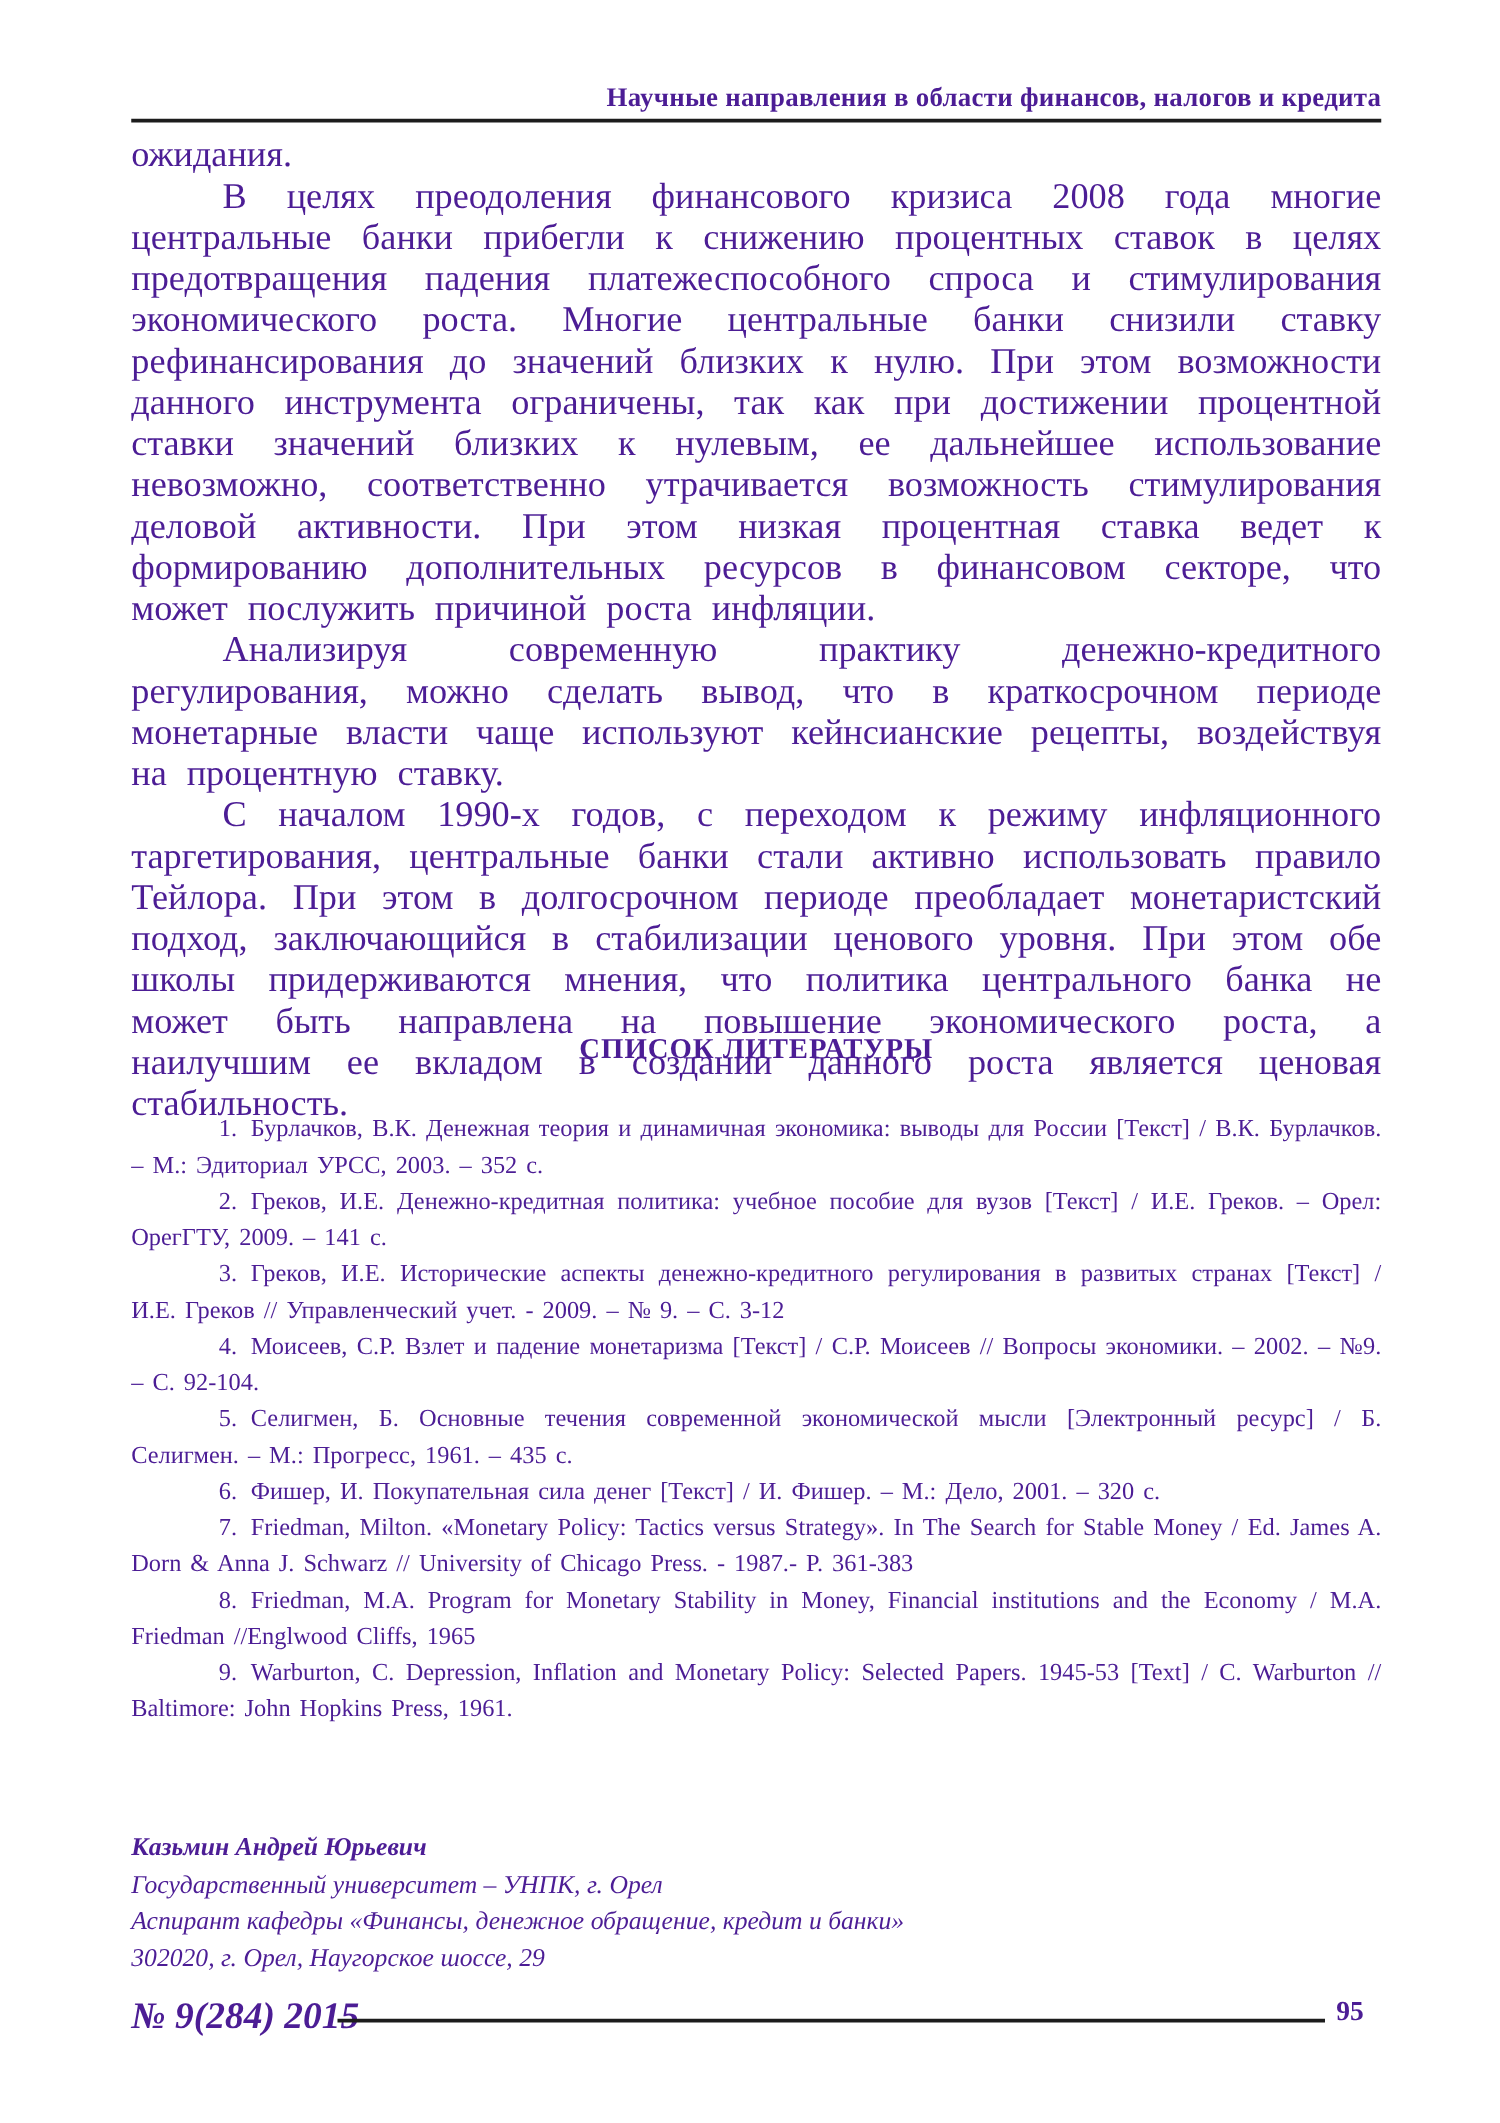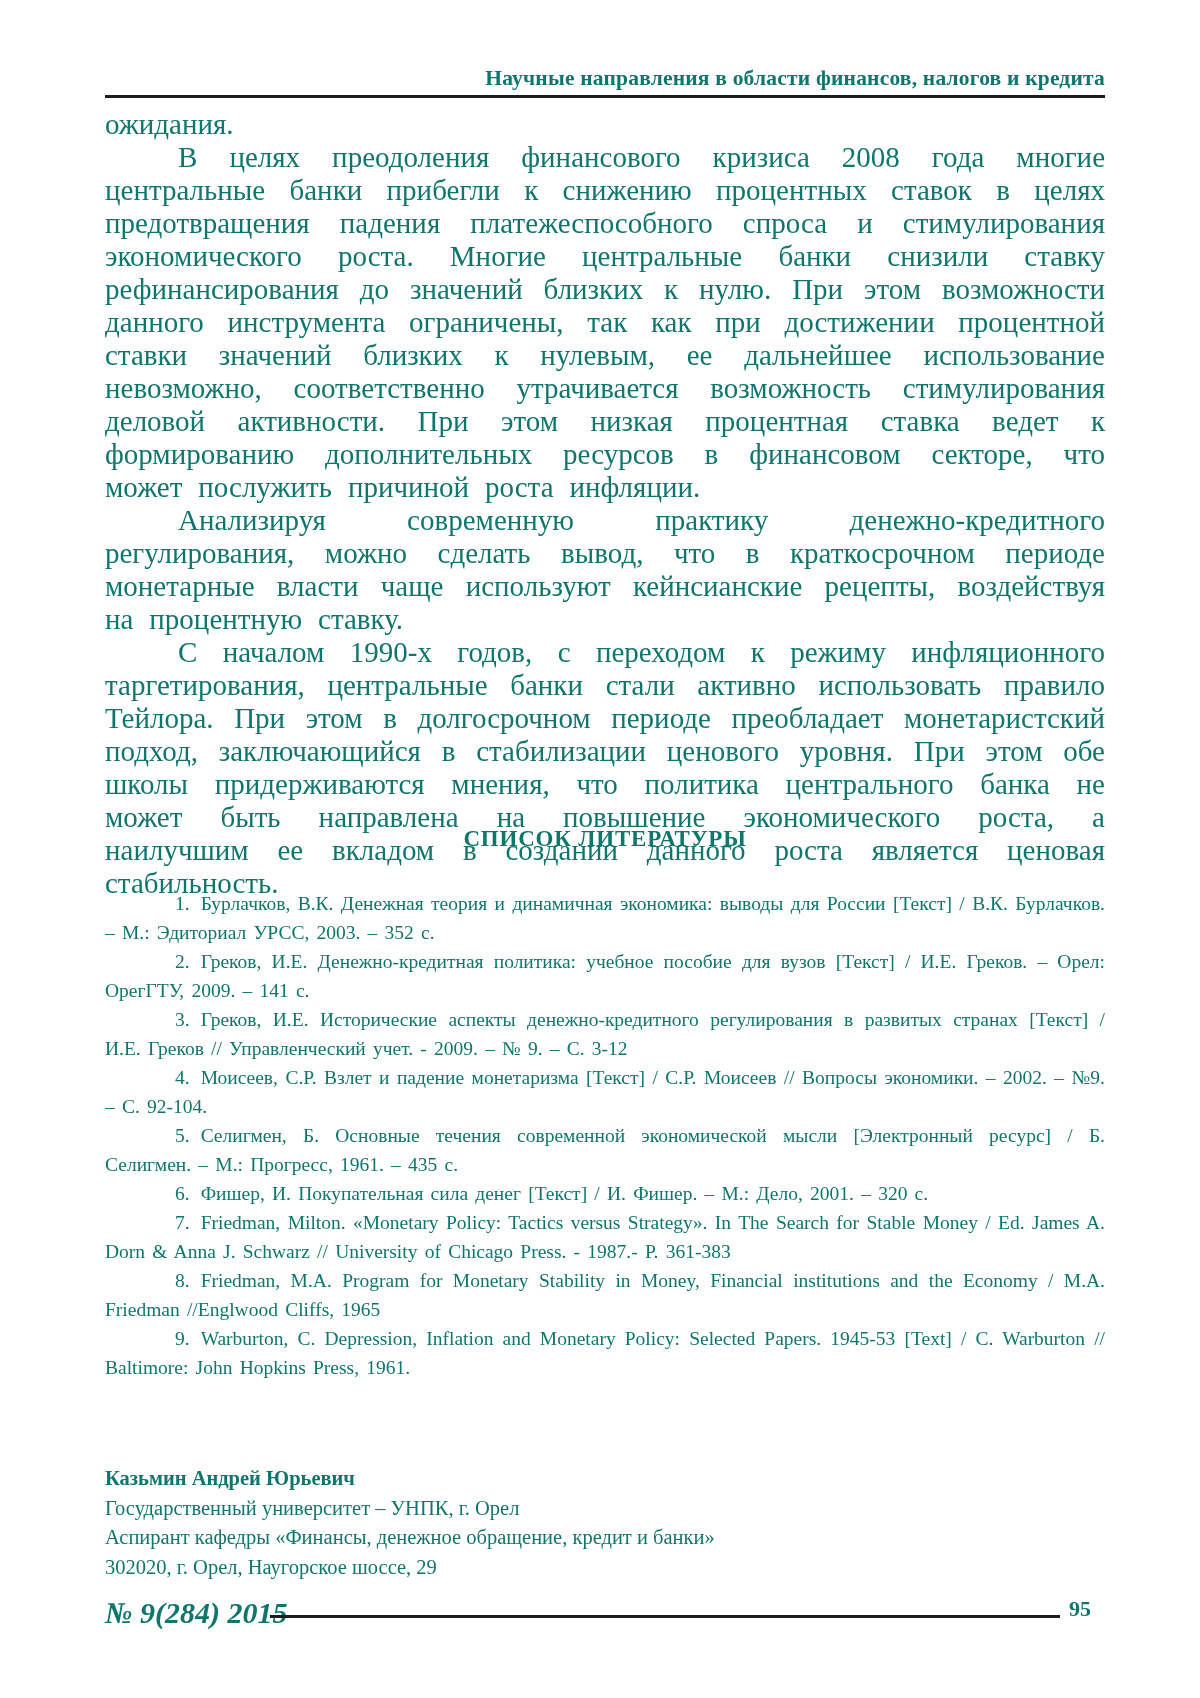--- a/index.html
+++ b/index.html
@@ -1,21 +1,21 @@
 <!DOCTYPE html>
 <html lang="ru"><head>
 <meta charset="utf-8">
 <style>
   html, body { margin: 0; padding: 0; background: #ffffff; }
   .page {
     position: relative;
     width: 1200px;
     height: 1698px;
     background: #ffffff;
-    color: #0f766e;
+    color: #4c1d95;
     font-family: "Liberation Serif", "DejaVu Serif", serif;
     overflow: hidden;
   }
 
   
   .running-header {
     position: absolute;
     top: 66px;
     left: 105px;
     width: 1000px;
@@ -68,20 +68,21 @@
   .ref-num { margin-right: 11px; }
 
   
   .author-block {
     position: absolute;
     top: 1464px;
     left: 105px;
     width: 1000px;
     font-size: 20.5px;
     line-height: 29.5px;
+    font-style: italic;
   }
   .author-block .author-name { font-weight: bold; }
   .author-block div { margin: 0; }
 
   
   .page-footer {
     position: absolute;
     top: 1596px;
     left: 105px;
     width: 1003px;

